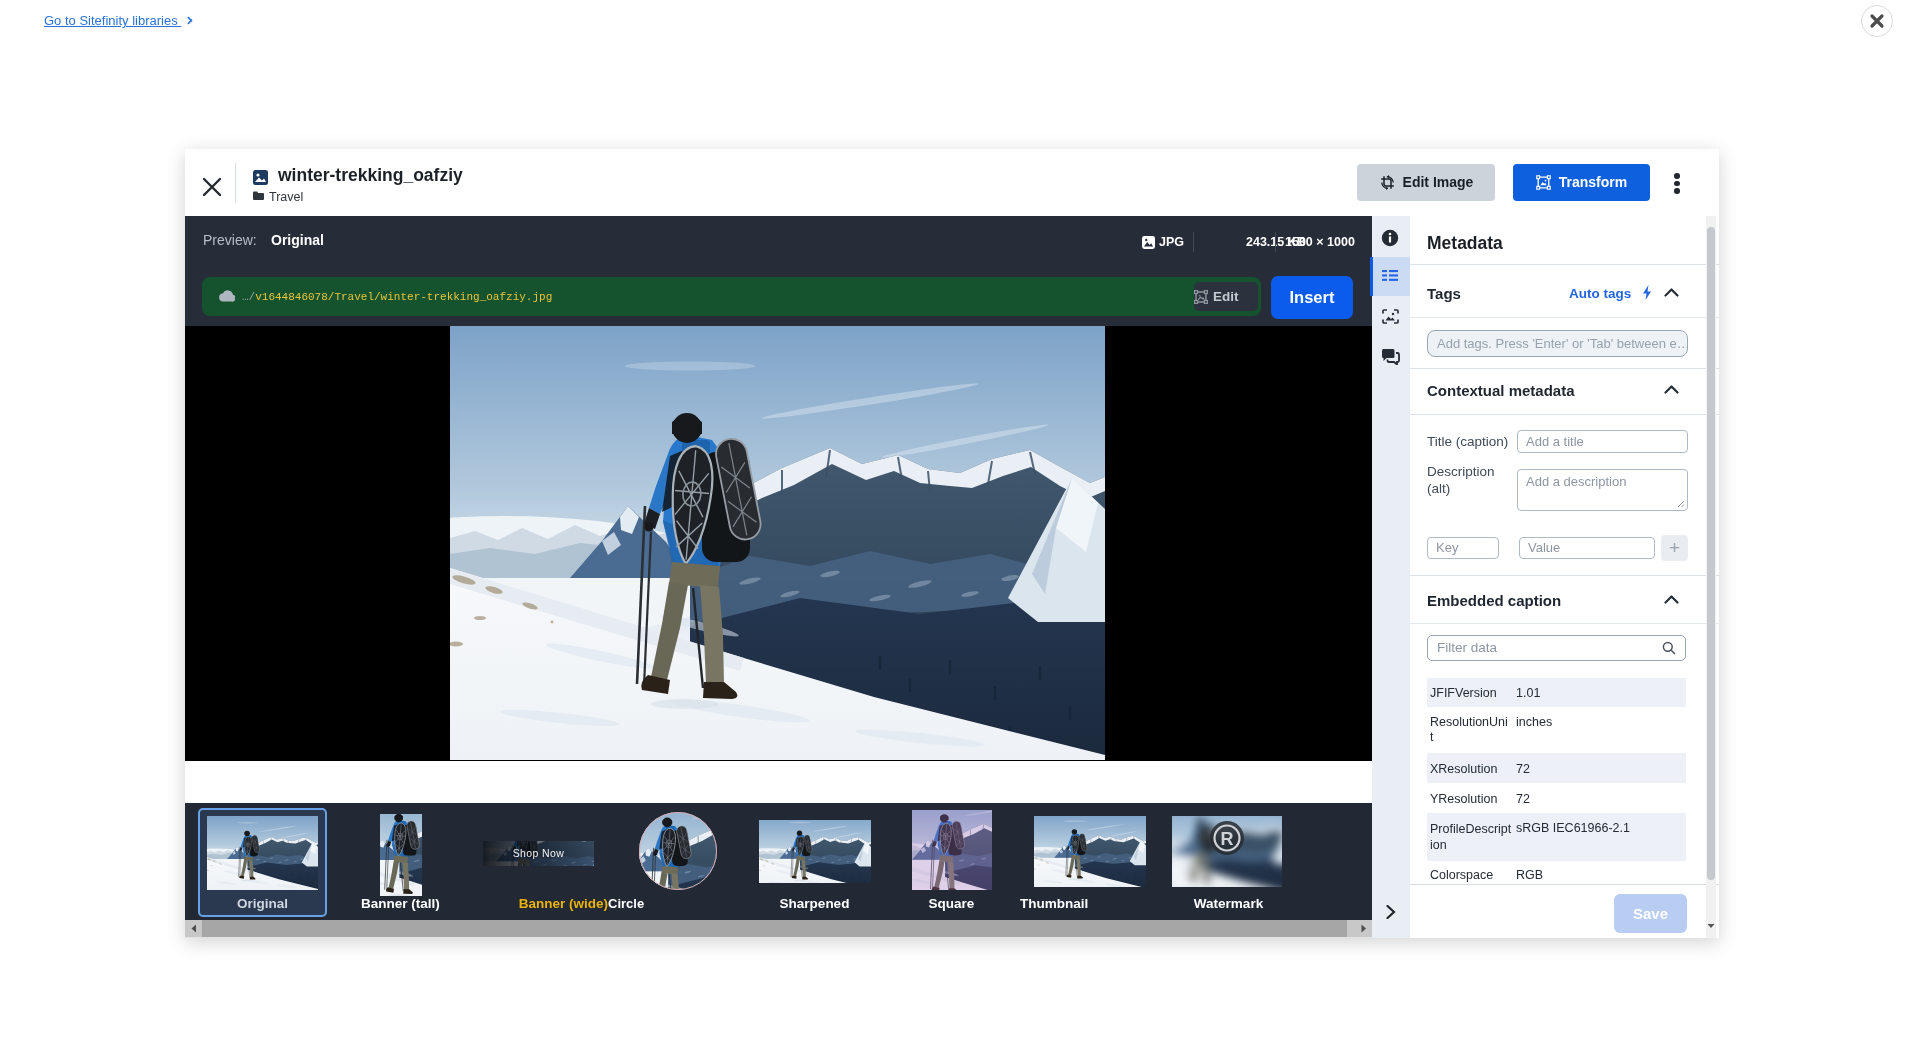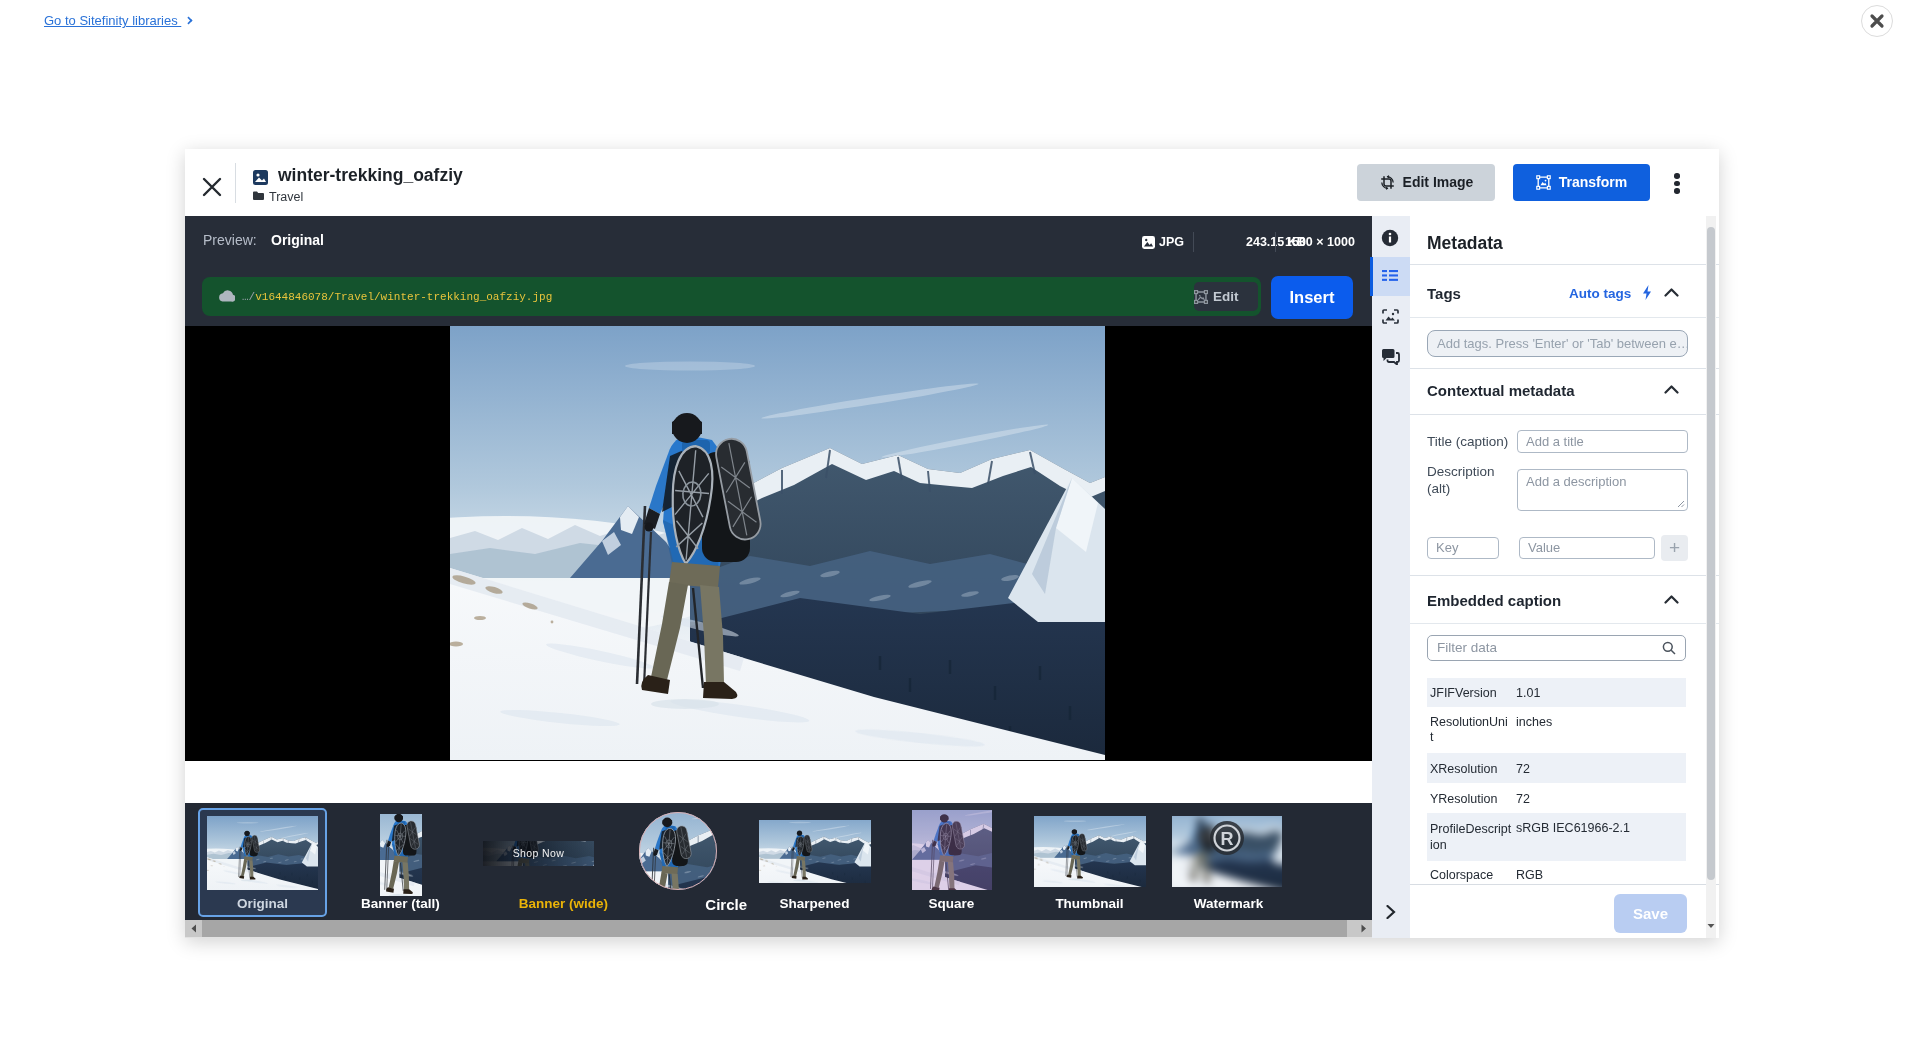--- a/index.html
+++ b/index.html
@@ -255,37 +255,37 @@
         <defs>
           <clipPath id="cc">
             <circle cx="270" cy="190" r="120"></circle>
           </clipPath>
         </defs>
         <g clip-path="url(#cc)">
           <use href="#ph"></use>
         </g>
       </svg>
     <div class="abs" style="left:454px; top:9px; width:78px; height:78px; border:1.5px solid #d8aeb2; border-radius:50%;"></div>
-    <div class="abs bold" style="left:423px; top:93px; width:139px; text-align:right; font-size:15px; color:#fff;">Circle</div>
+    <div class="abs bold" style="left:423px; top:93px; width:139px; text-align:left; font-size:13px; color:#fff;">Circle</div>
 
     <svg class="abs" style="left:574px; top:17px;" width="112" height="63" viewBox="0 25 655 368" preserveAspectRatio="xMidYMid slice">
         <use href="#ph"></use>
       </svg>
     <div class="abs bold" style="left:560px; top:93px; width:139px; text-align:center; font-size:13.5px; color:#fff;">Sharpened</div>
 
     <svg class="abs" style="left:727px; top:7px;" width="80" height="80" viewBox="120 72 290 290" preserveAspectRatio="xMidYMid slice">
         <use href="#ph"></use>
       </svg>
     <div class="abs" style="left:727px; top:7px; width:80px; height:80px; background:rgba(168,110,190,.28);"></div>
     <div class="abs bold" style="left:697px; top:93px; width:139px; text-align:center; font-size:13.5px; color:#fff;">Square</div>
 
     <svg class="abs" style="left:849px; top:13px;" width="112" height="71" viewBox="0 10 655 412" preserveAspectRatio="xMidYMid slice">
         <use href="#ph"></use>
       </svg>
-    <div class="abs bold" style="left:835px; top:93px; width:139px; text-align:center; font-size:13.5px; color:#fff;">Thumbnail</div>
+    <div class="abs bold" style="left:835px; top:93px; width:139px; font-size:13.5px; color:#fff;">Thumbnail</div>
 
     <div class="abs" style="left:987px; top:13px; width:110px; height:71px; overflow:hidden;">
       <svg style="position:absolute; left:-8px; top:-8px; filter:blur(4px);" width="126" height="87" viewBox="60 40 595 394" preserveAspectRatio="xMidYMid slice">
           <use href="#ph"></use>
         </svg>
       <svg style="position:absolute; left:36px; top:3px;" width="38" height="38" viewBox="0 0 38 38">
           <circle cx="19" cy="19" r="17" fill="#272b31" opacity="0.85"></circle>
           <circle cx="19" cy="19" r="12.5" fill="none" stroke="#cfd3d8" stroke-width="2.2"></circle>
           <text x="19" y="25.5" text-anchor="middle" font-family="Liberation Sans" font-size="18" font-weight="bold" fill="#cfd3d8">R</text>
         </svg>

